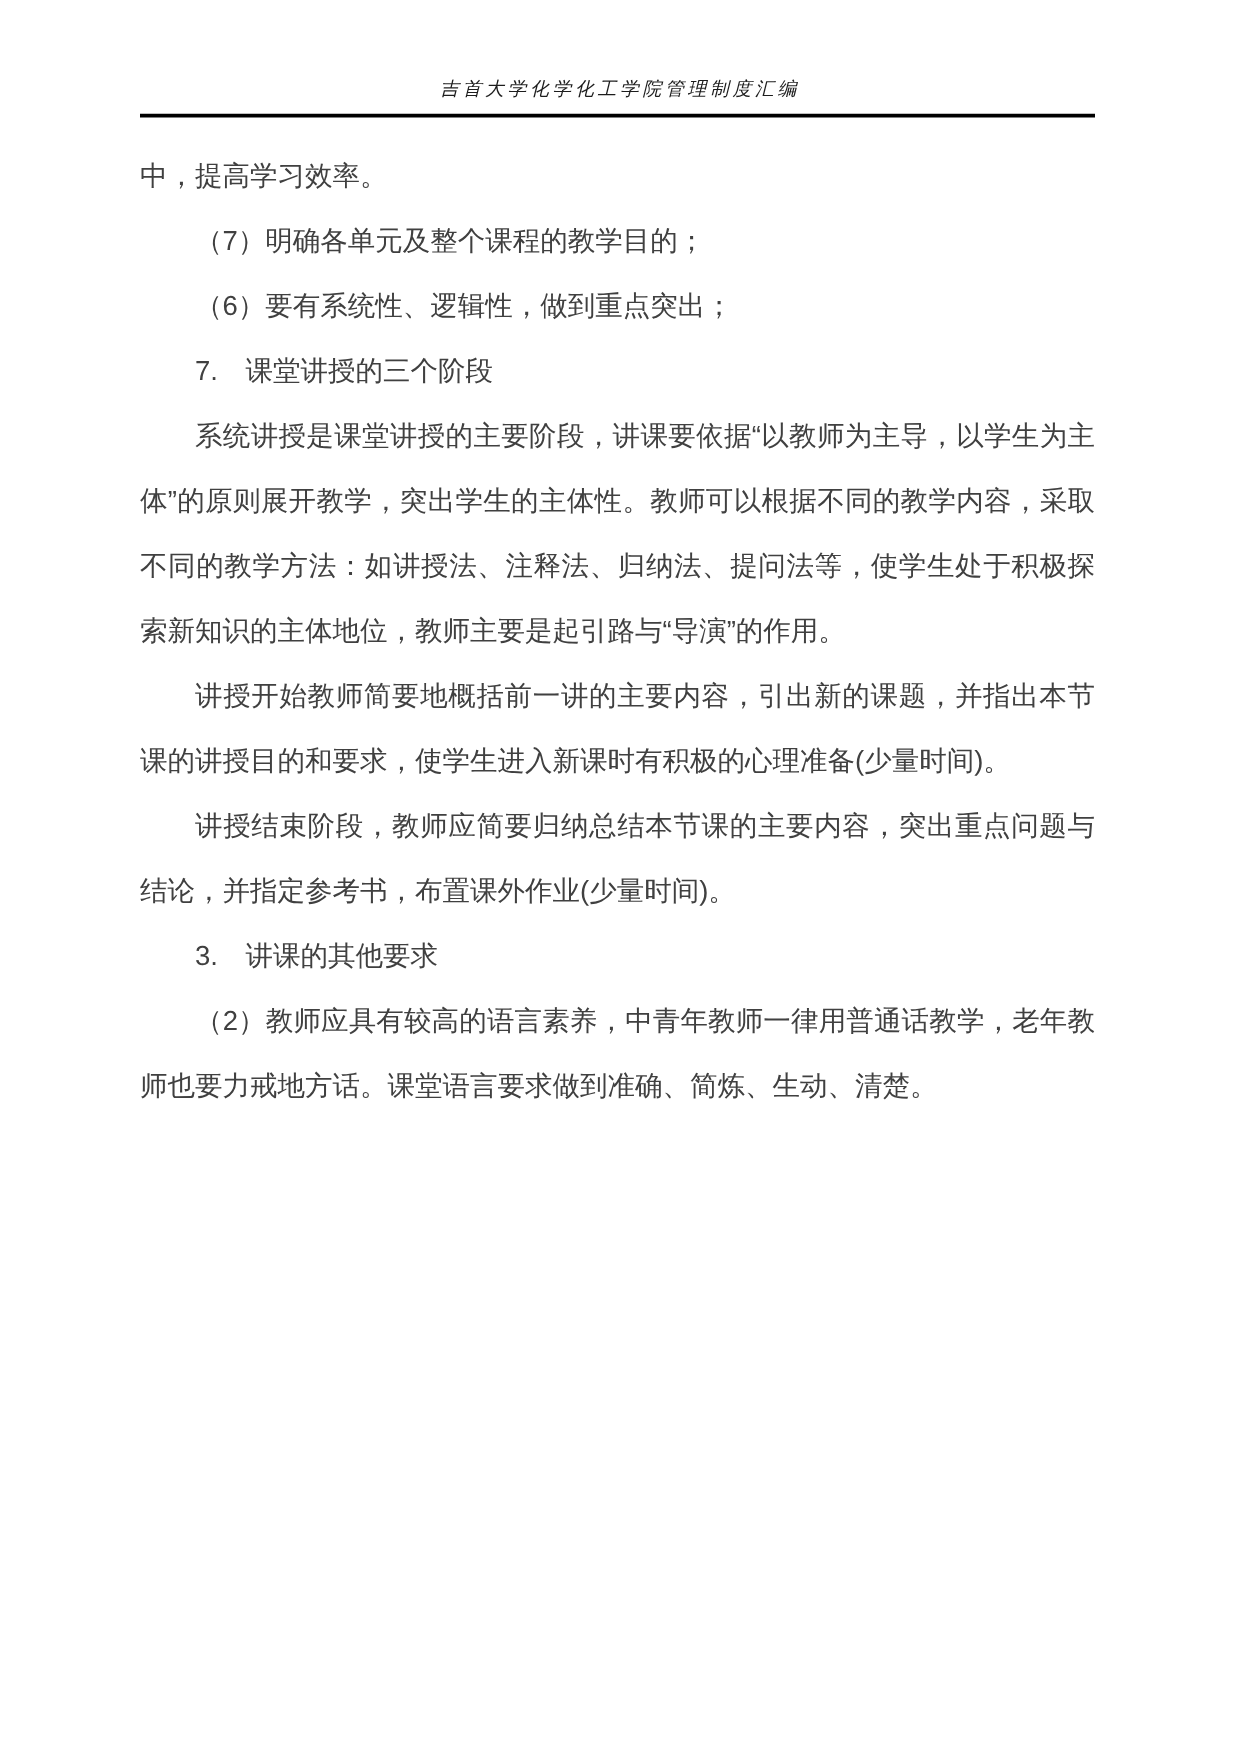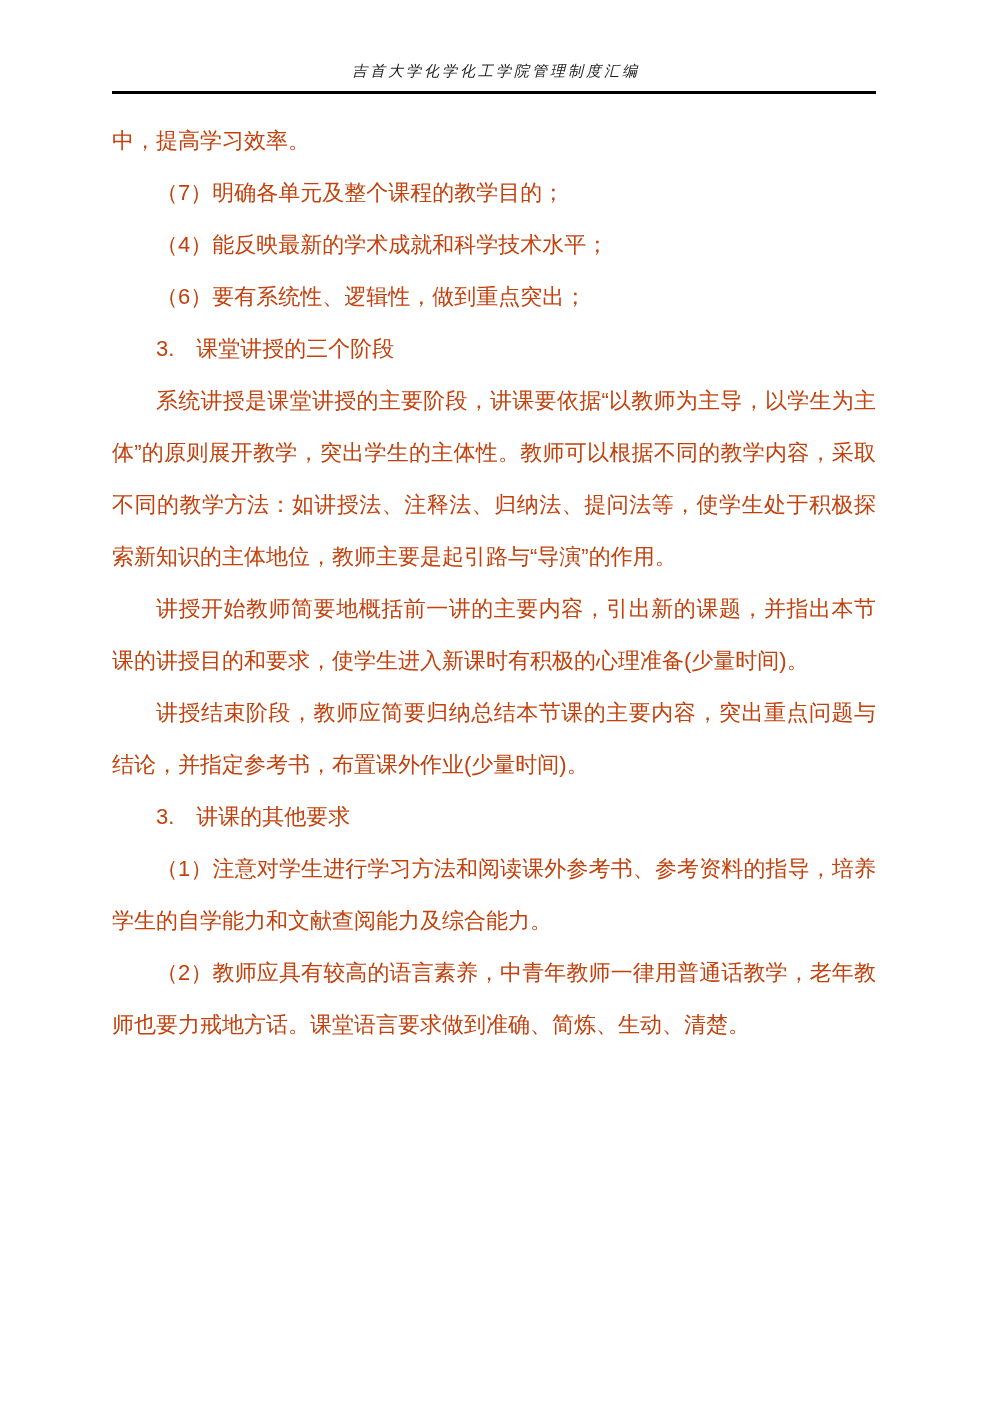--- a/index.html
+++ b/index.html
@@ -38,21 +38,21 @@
   }
   .doc-body {
     position: absolute;
     top: 115px;
     left: 112px;
     width: 764px;
     font-size: 22px;
     line-height: 52px;
     text-align: justify;
     text-justify: inter-ideograph;
-    color: #c2410c;
+    color: #404040;
   }
   .doc-body p {
     margin: 0;
     padding: 0;
     text-align: justify;
     text-align-last: left;
   }
   .doc-body p.indent {
     text-indent: 2em;
   }
@@ -71,26 +71,24 @@
 
 <div class="page">
 
   <div class="header-title">吉首大学化学化工学院管理制度汇编</div>
 
   <div class="header-rule"></div>
 
   <main class="doc-body">
       <p>中，提高学习效率。</p>
       <p class="indent">（7）明确各单元及整个课程的教学目的；</p>
-      <p class="indent">（4）能反映最新的学术成就和科学技术水平；</p>
       <p class="indent">（6）要有系统性、逻辑性，做到重点突出；</p>
-      <p class="indent">3.　课堂讲授的三个阶段</p>
+      <p class="indent">7.　课堂讲授的三个阶段</p>
       <p class="indent">系统讲授是课堂讲授的主要阶段，讲课要依据“以教师为主导，以学生为主体”的原则展开教学，突出学生的主体性。教师可以根据不同的教学内容，采取不同的教学方法：如讲授法、注释法、归纳法、提问法等，使学生处于积极探索新知识的主体地位，教师主要是起引路与“导演”的作用。</p>
       <p class="indent">讲授开始教师简要地概括前一讲的主要内容，引出新的课题，并指出本节课的讲授目的和要求，使学生进入新课时有积极的心理准备(少量时间)。</p>
       <p class="indent">讲授结束阶段，教师应简要归纳总结本节课的主要内容，突出重点问题与结论，并指定参考书，布置课外作业(少量时间)。</p>
       <p class="indent">3.　讲课的其他要求</p>
-      <p class="indent">（1）注意对学生进行学习方法和阅读课外参考书、参考资料的指导，培养学生的自学能力和文献查阅能力及综合能力。</p>
       <p class="indent">（2）教师应具有较高的语言素养，中青年教师一律用普通话教学，老年教师也要力戒地方话。课堂语言要求做到准确、简炼、生动、清楚。</p>
     </main>
 
   <div class="page-number">24</div>
 
 </div>
 
 </body></html>

